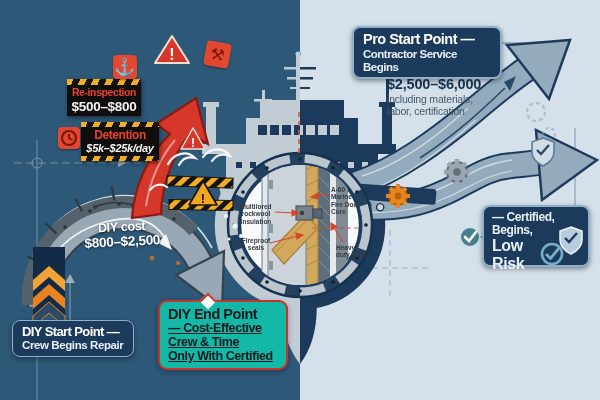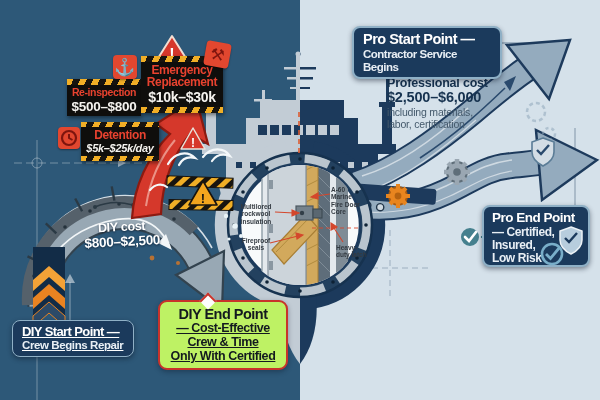--- a/index.html
+++ b/index.html
@@ -14,22 +14,22 @@
   .hz{height:6px;background:repeating-linear-gradient(115deg,#f0ae26 0 6px,#17140f 6px 12px);}
   .hz.thin{height:5px;}
   .bb-title{color:#e8422f;font-weight:bold;line-height:1.02;letter-spacing:-.4px;padding:2px 2px 0;}
   .bb-val{font-weight:bold;letter-spacing:-.3px;padding:1px 2px 2px;}
   
   .navybox{background:#1b3a5c;border:2px solid #8fb0c6;border-radius:8px;color:#fff;
            z-index:6;box-shadow:0 2px 5px rgba(8,18,35,.45);padding:4px 9px;}
   .nb-title{font-weight:bold;letter-spacing:-.5px;line-height:1.1;}
   .nb-sub{font-weight:bold;letter-spacing:-.4px;line-height:1.1;color:#e9eff5;}
   
-  .bubble{background:#bef264;border:2.5px solid #c8332b;border-radius:9px;color:#13191f;
-          z-index:6;padding:5px 8px;box-shadow:0 2px 5px rgba(8,18,35,.35);text-align:center;}
+  .bubble{background:#14b8a6;border:2.5px solid #c8332b;border-radius:9px;color:#13191f;
+          z-index:6;padding:5px 8px;box-shadow:0 2px 5px rgba(8,18,35,.35);}
   .bubble .pt{position:absolute;left:42px;top:-7px;width:12px;height:12px;background:#fdfdfc;
           border-left:2.5px solid #c8332b;border-top:2.5px solid #c8332b;transform:rotate(45deg);}
   .bub-title{font-weight:bold;font-size:14.5px;letter-spacing:-.5px;line-height:1.05;}
   .bub-line{font-weight:bold;font-size:12.5px;letter-spacing:-.4px;line-height:1.1;text-decoration:underline;}
   
   .diycost{color:#fff;text-align:center;z-index:4;transform:rotate(-3deg);
            text-shadow:0 1px 2px rgba(5,20,40,.7);}
   .procost{color:#16324f;z-index:4;letter-spacing:-.2px;}
   .procost .d{color:#44596b;font-weight:normal;}
   
@@ -320,26 +320,20 @@
     <path d="M465,237 l4,4 l7,-9" fill="none" stroke="#fff" stroke-width="2.6" stroke-linecap="round"></path>
   </g>
 </svg>
 
 <div class="abs blackbox" style="left:67px;top:79px;width:74px;">
   <div class="hz"></div>
   <div class="bb-title" style="font-size:10.5px;">Re-inspection</div>
   <div class="bb-val" style="font-size:13.5px;">$500–$800</div>
 </div>
 
-<div class="abs blackbox" style="left:141px;top:56px;width:82px;">
-  <div class="hz"></div>
-  <div class="bb-title" style="font-size:12px;">Emergency Replacement</div>
-  <div class="bb-val" style="font-size:14px;">$10k–$30k</div>
-  <div class="hz"></div>
-</div>
 
 <div class="abs blackbox" style="left:81px;top:122px;width:78px;">
   <div class="hz thin"></div>
   <div class="bb-title" style="font-size:12px;">Detention</div>
   <div class="bb-val" style="font-size:11px;padding-bottom:2px;font-style:italic;">$5k–$25k/day</div>
   <div class="hz thin"></div>
 </div>
 
 <div class="abs tile" style="left:113px;top:55px;width:24px;height:24px;font-size:17px;">
       <span>⚓</span>
@@ -352,51 +346,49 @@
     <circle cx="9" cy="9" r="7" fill="none" stroke="#7e150e" stroke-width="2.2"></circle>
     <path d="M9,5 V9 L12.5,11" fill="none" stroke="#7e150e" stroke-width="2"></path>
   </svg>
 </div>
 
 <div class="abs diycost" style="left:72px;top:220px;width:100px;">
   <div style="font-size:12.5px;font-weight:bold;letter-spacing:-.3px;">DIY cost</div>
   <div style="font-size:13.5px;font-weight:bold;letter-spacing:-.3px;">$800–$2,500</div>
 </div>
 
-<div class="abs navybox" style="left:12px;top:320px;width:122px;border-width:1.5px;text-decoration:underline;">
+<div class="abs navybox" style="left:12px;top:320px;width:122px;border-width:1.5px;">
   <div class="nb-title" style="font-size:13px;letter-spacing:-.6px;">DIY Start Point —</div>
   <div class="nb-sub" style="font-size:11.5px;">Crew Begins Repair</div>
 </div>
 
 <div class="abs bubble" style="left:158px;top:300px;width:130px;">
   <div class="pt"></div>
   <div class="bub-title">DIY End Point</div>
   <div class="bub-line">— Cost-Effective</div>
   <div class="bub-line">Crew &amp; Time</div>
   <div class="bub-line">Only With Certified</div>
 </div>
 
 <div class="abs navybox" style="left:352px;top:26px;width:150px;">
   <div class="nb-title" style="font-size:14.5px;">Pro Start Point —</div>
   <div class="nb-sub" style="font-size:11.5px;letter-spacing:-.5px;">Contractor Service Begins</div>
 </div>
 
 <div class="abs procost" style="left:387px;top:77px;width:114px;">
-  <div style="font-size:12.5px;font-weight:bold;line-height:1.05;">Professional cost</div>
   <div style="font-size:14.5px;font-weight:bold;line-height:1.1;">$2,500–$6,000</div>
   <div class="d" style="font-size:10.5px;line-height:1.15;">including materials,</div>
   <div class="d" style="font-size:10.5px;line-height:1.15;">labor, certification</div>
 </div>
 
 <div class="abs navybox" style="left:482px;top:205px;width:108px;height:62px;padding:4px 8px;">
-  <div class="nb-title" style="font-size:13.5px;">Pro End Point</div>
   <div class="proend-lines" style="width:64px;">
     <div class="nb-sub" style="font-size:12px;">— Certified,</div>
-    <div class="nb-sub" style="font-size:12px;">Insured,</div>
-    <div class="nb-sub" style="font-size:12px;">Low Risk</div>
+    <div class="nb-sub" style="font-size:12px;">Begins,</div>
+    <div class="nb-sub" style="font-size:16px;">Low Risk</div>
   </div>
   <svg class="abs" style="right:4px;top:18px;" width="46" height="42" viewBox="0 0 46 42">
     <path d="M33,2 l11,4 v9 c0,7 -5,11 -11,14 c-6,-3 -11,-7 -11,-14 v-9 Z" fill="#b7cddd" stroke="#ecf2f6" stroke-width="1.5"></path>
     <path d="M27,13 l4,4 l8,-9" fill="none" stroke="#1b3a5c" stroke-width="2.4"></path>
     <circle cx="14" cy="29" r="10" fill="none" stroke="#79aec9" stroke-width="2.6"></circle>
     <path d="M8,29 l4.5,4.5 l9,-11" fill="none" stroke="#79aec9" stroke-width="2.8"></path>
   </svg>
 </div>
 
 <div class="abs doorlab" style="left:238px;top:203px;width:36px;text-align:center;">Multilored rockwool insulation</div>

